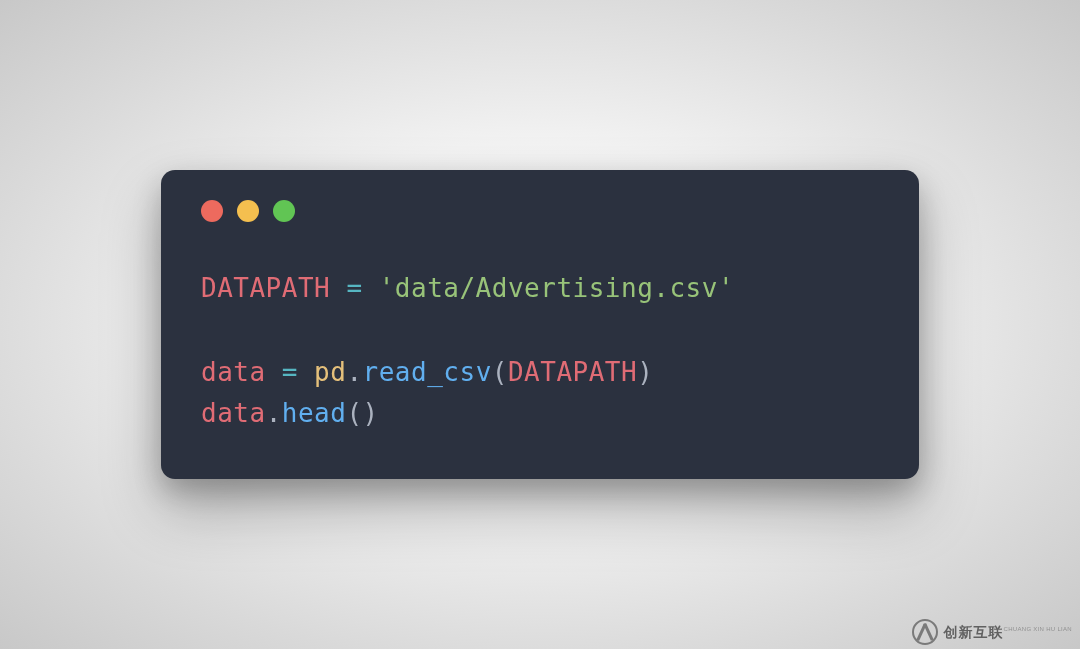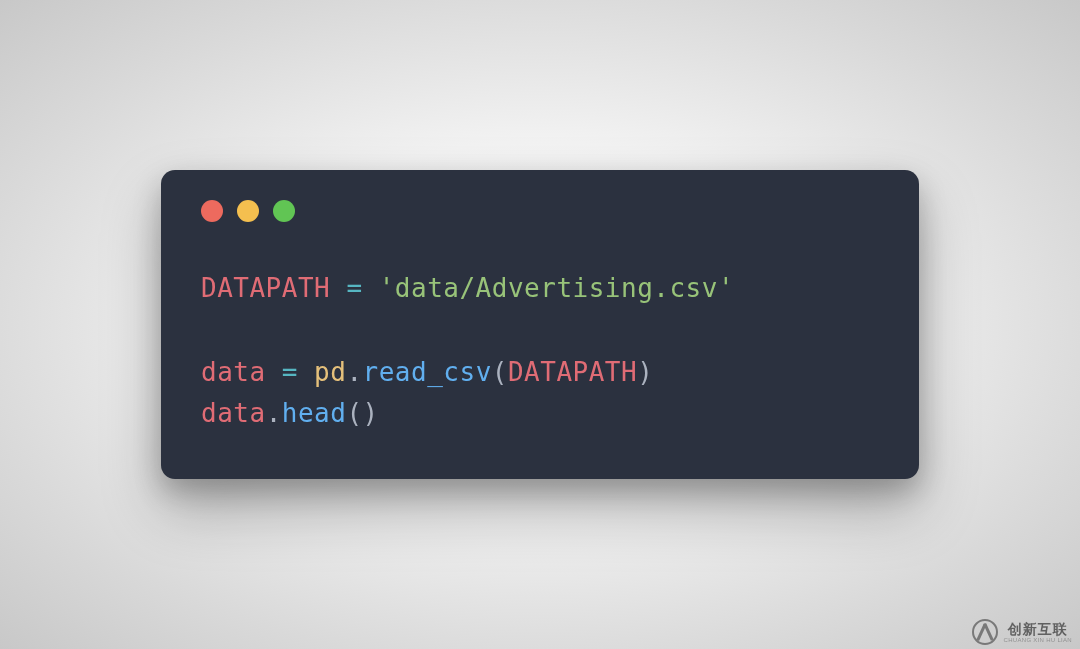--- a/index.html
+++ b/index.html
@@ -69,23 +69,22 @@
     position: absolute;
     background: #555;
     width: 2.5px;
     height: 18px;
     top: 2px;
   }
   .wm-icon::before { left: 6px; transform: rotate(25deg); }
   .wm-icon::after  { right: 6px; transform: rotate(-25deg); }
   .wm-text {
     display: flex;
-    flex-direction: column;
+    flex-direction: row;
     line-height: 1;
-    align-items: center;
   }
   .wm-main { font-size: 14px; font-weight: 600; color: #333; letter-spacing: 1px; }
   .wm-sub  { font-size: 6px; color: #777; letter-spacing: 0.3px; margin-top: 1px; }
 </style>
 </head>
 <body>
 
 <div class="code-window">
   <div class="traffic-lights">
     <div class="dot red"></div>

